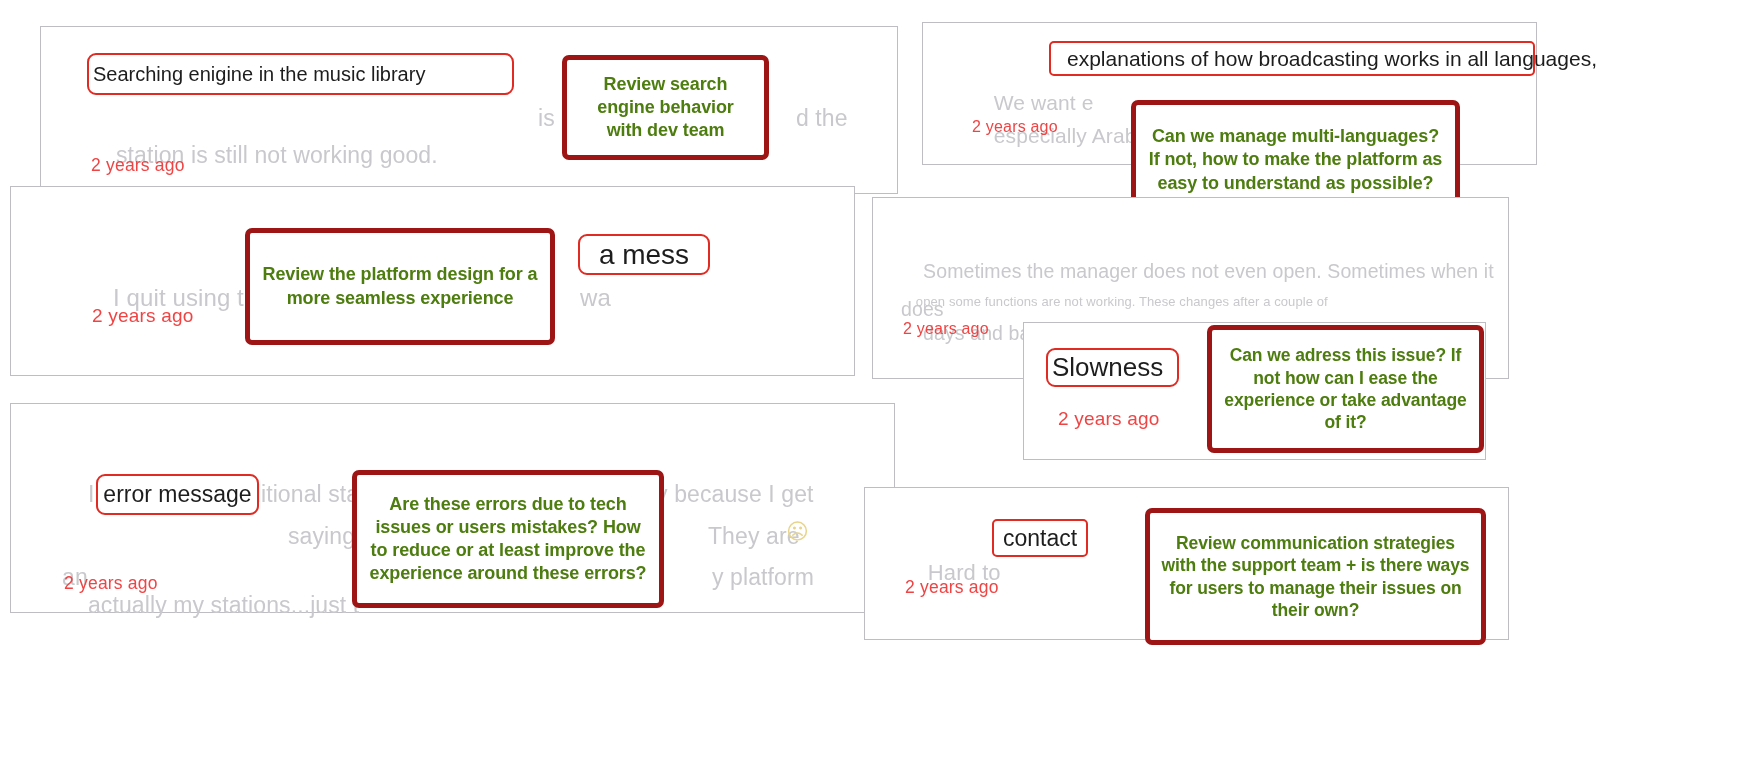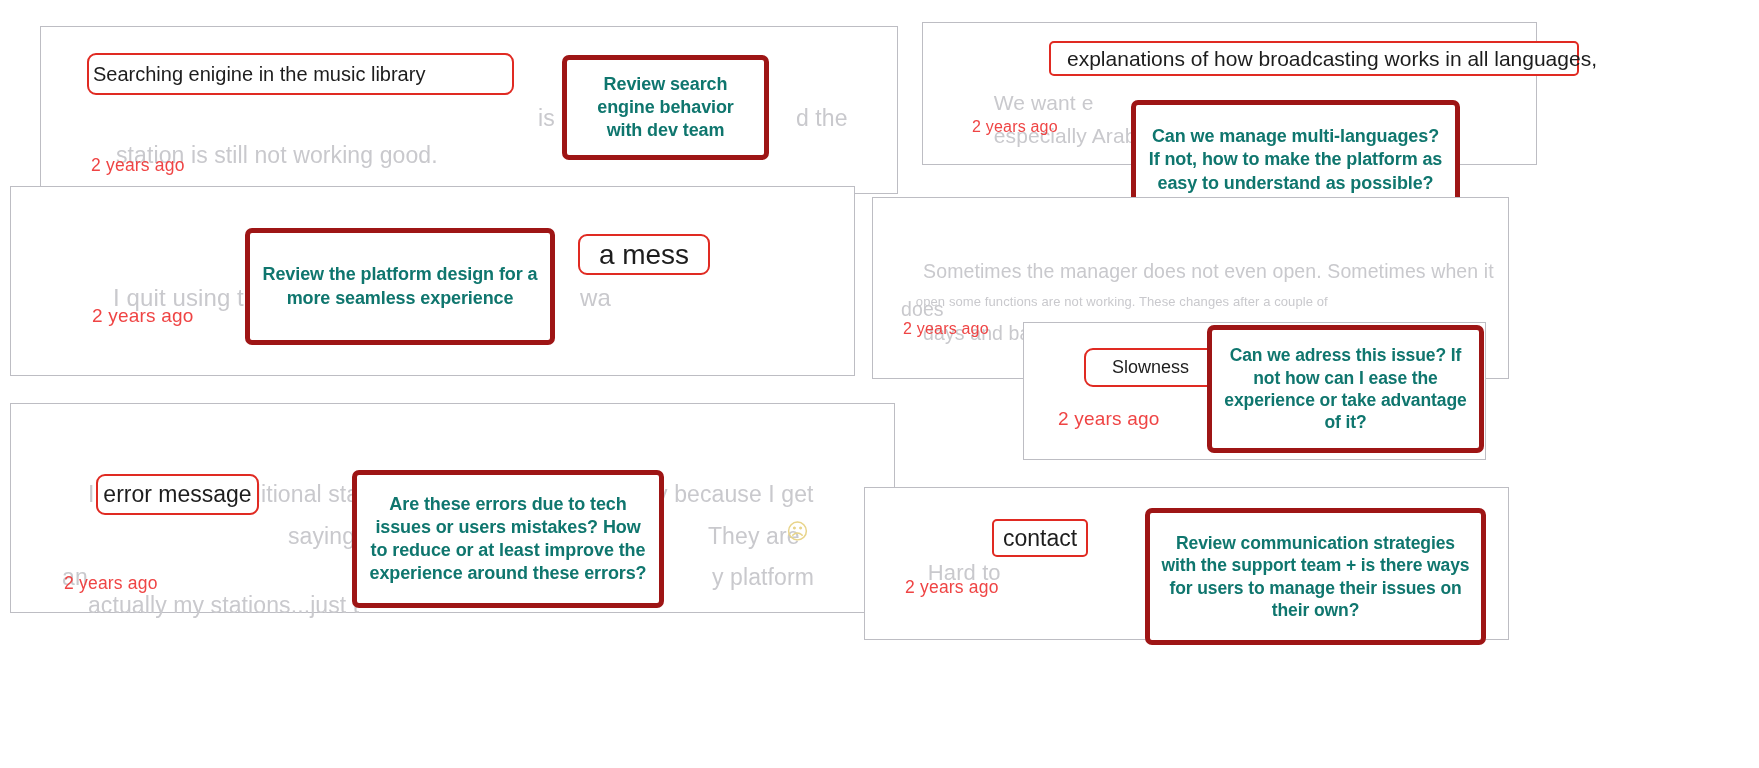--- a/index.html
+++ b/index.html
@@ -55,21 +55,21 @@
     padding: 0 4px;
   }
   .hl.sq { border-radius: 5px; }
 
   
   .note {
     position: absolute;
     background: #ffffff;
     border: 5px solid #9e1515;
     border-radius: 7px;
-    color: #0f766e;
+    color: #4d7c0f;
     font-weight: bold;
     font-size: 18px;
     line-height: 1.28;
     text-align: center;
     display: flex;
     align-items: center;
     justify-content: center;
     box-sizing: border-box;
     padding: 16px 10px;
     letter-spacing: -.1px;
@@ -172,21 +172,21 @@
   <div class="card-body" style="left:970px; top:43px; width:150px; line-height:40px; font-size:21px;">
     <span>We want e</span>
   </div>
   <div class="card-body" style="left:970px; top:76px; width:350px; line-height:40px; font-size:21px;">
     <span>especially Arabic.</span>
   </div>
   <div class="card-time" style="left:972px; top:118px; font-size:16px;">
     <span>2 years ago</span>
   </div>
 
-  <div class="hl sq" style="left:1049px; top:41px; width:530px; height:35px; font-size:21px;padding-left:16px;">
+  <div class="hl sq" style="left:1049px; top:41px; width:486px; height:35px; font-size:21px;padding-left:16px;">
     <span>explanations of how broadcasting works in all languages,</span>
   </div>
 
   <div class="note" style="left:1131px; top:100px; width:329px; height:120px;">
     <span>Can we manage multi-languages? If not, how to make the platform as easy to understand as possible?</span>
   </div>
 
   <div class="card" style="left:872px; top:197px; width:637px; height:182px;"></div>
 
   <div class="card-body" style="left:901px; top:214px; width:610px; line-height:38px; font-size:19.5px;">
@@ -197,21 +197,21 @@
   </div>
   <div class="card-body" style="left:901px; top:276px; width:610px; line-height:38px; font-size:19.5px;">
     <span>days and back to normal.</span>
   </div>
   <div class="card-time" style="left:903px; top:320px; font-size:16px;">
     <span>2 years ago</span>
   </div>
 
   <div class="card" style="left:1023px; top:322px; width:463px; height:138px;"></div>
 
-  <div class="hl" style="left:1046px; top:348px; width:133px; height:39px; font-size:18px; justify-content:center;margin-left:38px;">
+  <div class="hl" style="left:1046px; top:348px; width:133px; height:39px; font-size:26px; ">
     <span>Slowness</span>
   </div>
   <div class="card-time" style="left:1058px; top:408px; font-size:19px;">
     <span>2 years ago</span>
   </div>
 
   <div class="note small" style="left:1207px; top:325px; width:277px; height:128px;">
     <span>Can we adress this issue? If not how can I ease the experience or take advantage of it?</span>
   </div>
 

